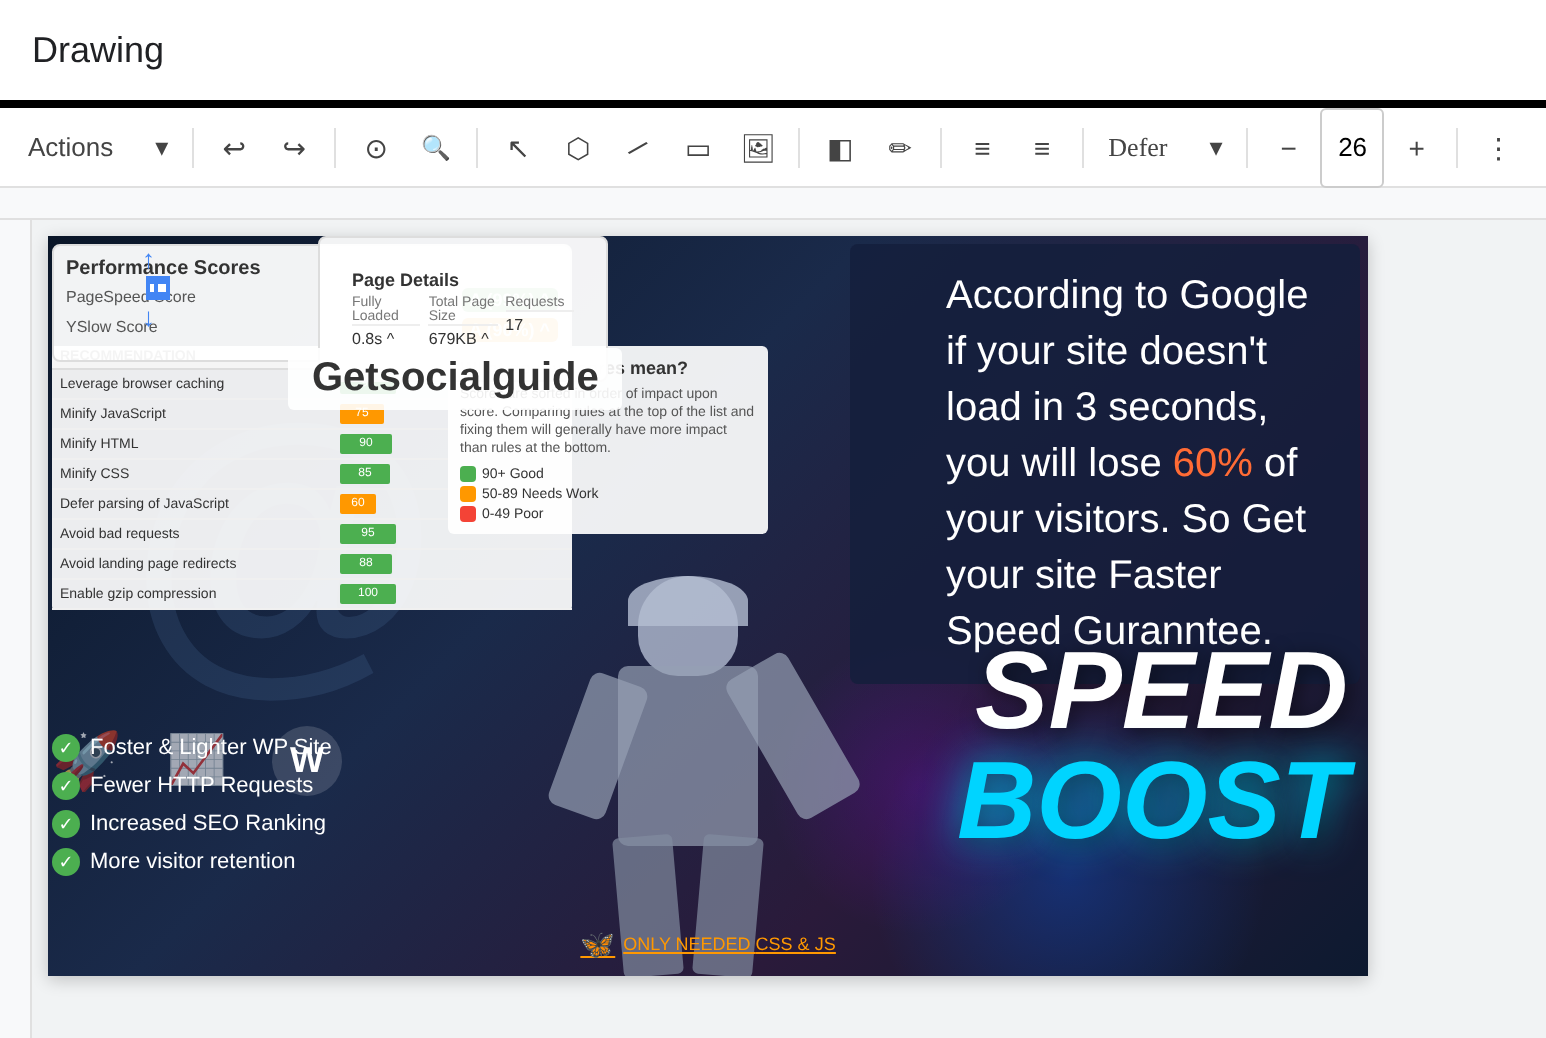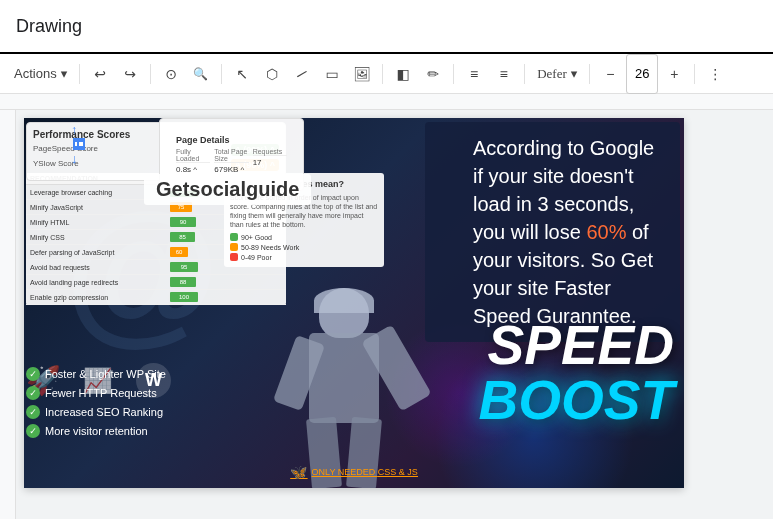--- a/index.html
+++ b/index.html
@@ -10,21 +10,21 @@
       font-family: 'Arial', sans-serif;
       overflow: hidden;
     }
 
     
     .title-bar {
       display: flex;
       align-items: center;
       height: 54px;
       background: #fff;
-      border-bottom: 2px solid #000000;
+      border-bottom: 4px solid #000000;
       padding: 0 16px;
       position: relative;
     }
     .title-bar-left {
       display: flex;
       align-items: center;
       gap: 12px;
       flex: 1;
     }
     .app-title {
@@ -76,21 +76,21 @@
     .toolbar-dropdown {
       display: flex;
       align-items: center;
       border: none;
       background: transparent;
       cursor: pointer;
       font-size: 13px;
       color: #444;
       padding: 4px 6px;
       border-radius: 3px;
-      gap: 4px;
+      gap: 21px;
     }
     .toolbar-separator {
       width: 1px;
       height: 20px;
       background: #e0e0e0;
       margin: 0 4px;
     }
     .font-size-control {
       display: flex;
       align-items: center;

